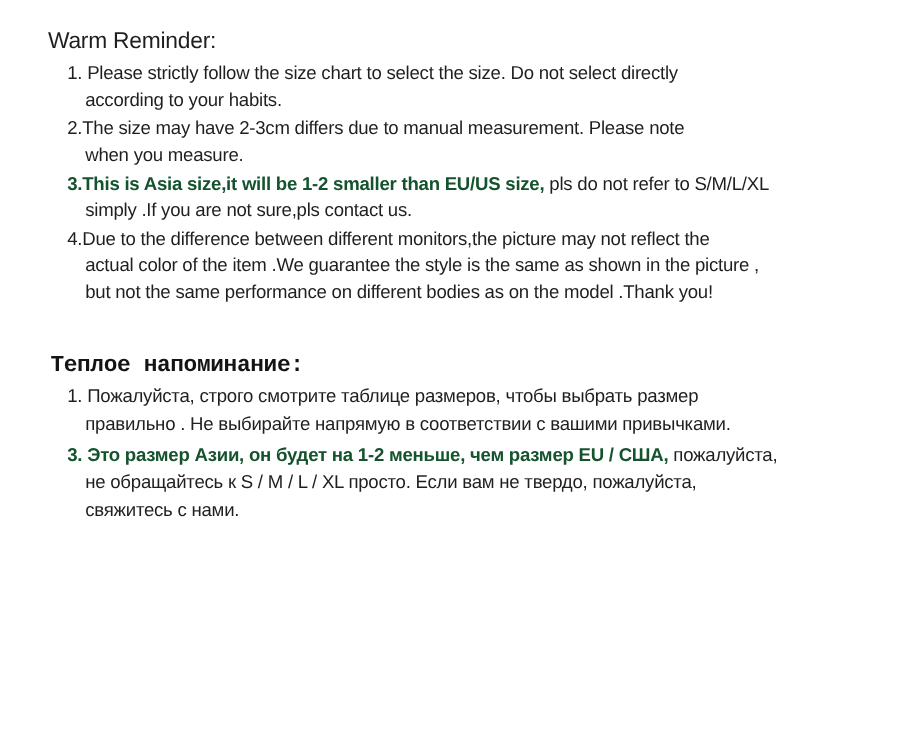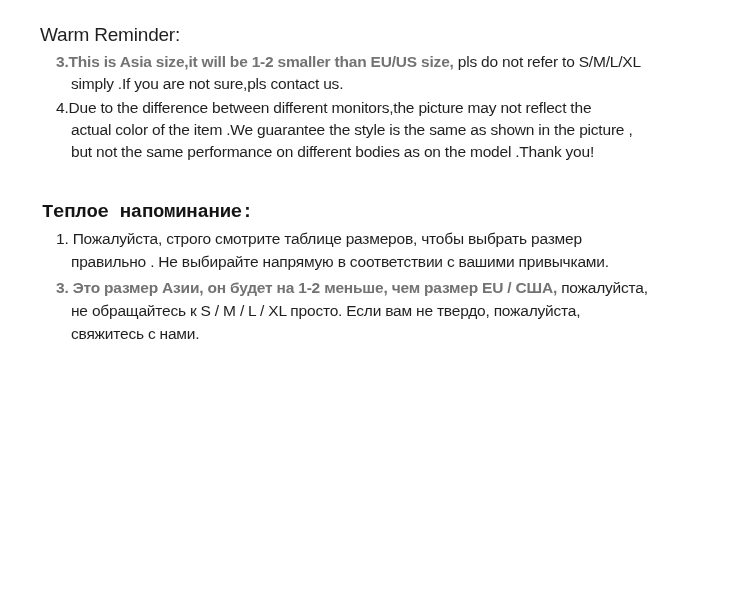--- a/index.html
+++ b/index.html
@@ -46,32 +46,36 @@
     line-height: 22px;
     letter-spacing: -0.2px;
     white-space: pre-wrap;
     color: #1f1f1f;
   }
   .list-ru .item {
     line-height: 23px;
     margin-bottom: 3px;
   }
   .red {
-    color: #737373;
+    color: #14532d;
     font-weight: bold;
   }
 </style>
 </head>
 <body>
 
 <div class="page">
 
   <section class="block-en">
     <h2 class="title-en">Warm Reminder:</h2>
     <div class="list list-en">
+      <p class="item"><span>1. Please strictly follow the size chart to select the size. Do not select directly
+according to your habits.</span></p>
+      <p class="item"><span>2.The size may have 2-3cm differs due to manual measurement. Please note
+when you measure.</span></p>
       <p class="item"><span class="red">3.This is Asia size,it will be 1-2 smaller than EU/US size,</span><span> pls do not refer to S/M/L/XL
 simply .If you are not sure,pls contact us.</span></p>
       <p class="item"><span>4.Due to the difference between different monitors,the picture may not reflect the
 actual color of the item .We guarantee the style is the same as shown in the picture ,
 but not the same performance on different bodies as on the model .Thank you!</span></p>
     </div>
   </section>
 
   <section class="block-ru">
     <h2 class="title-ru">Теплое напоминание:</h2>

